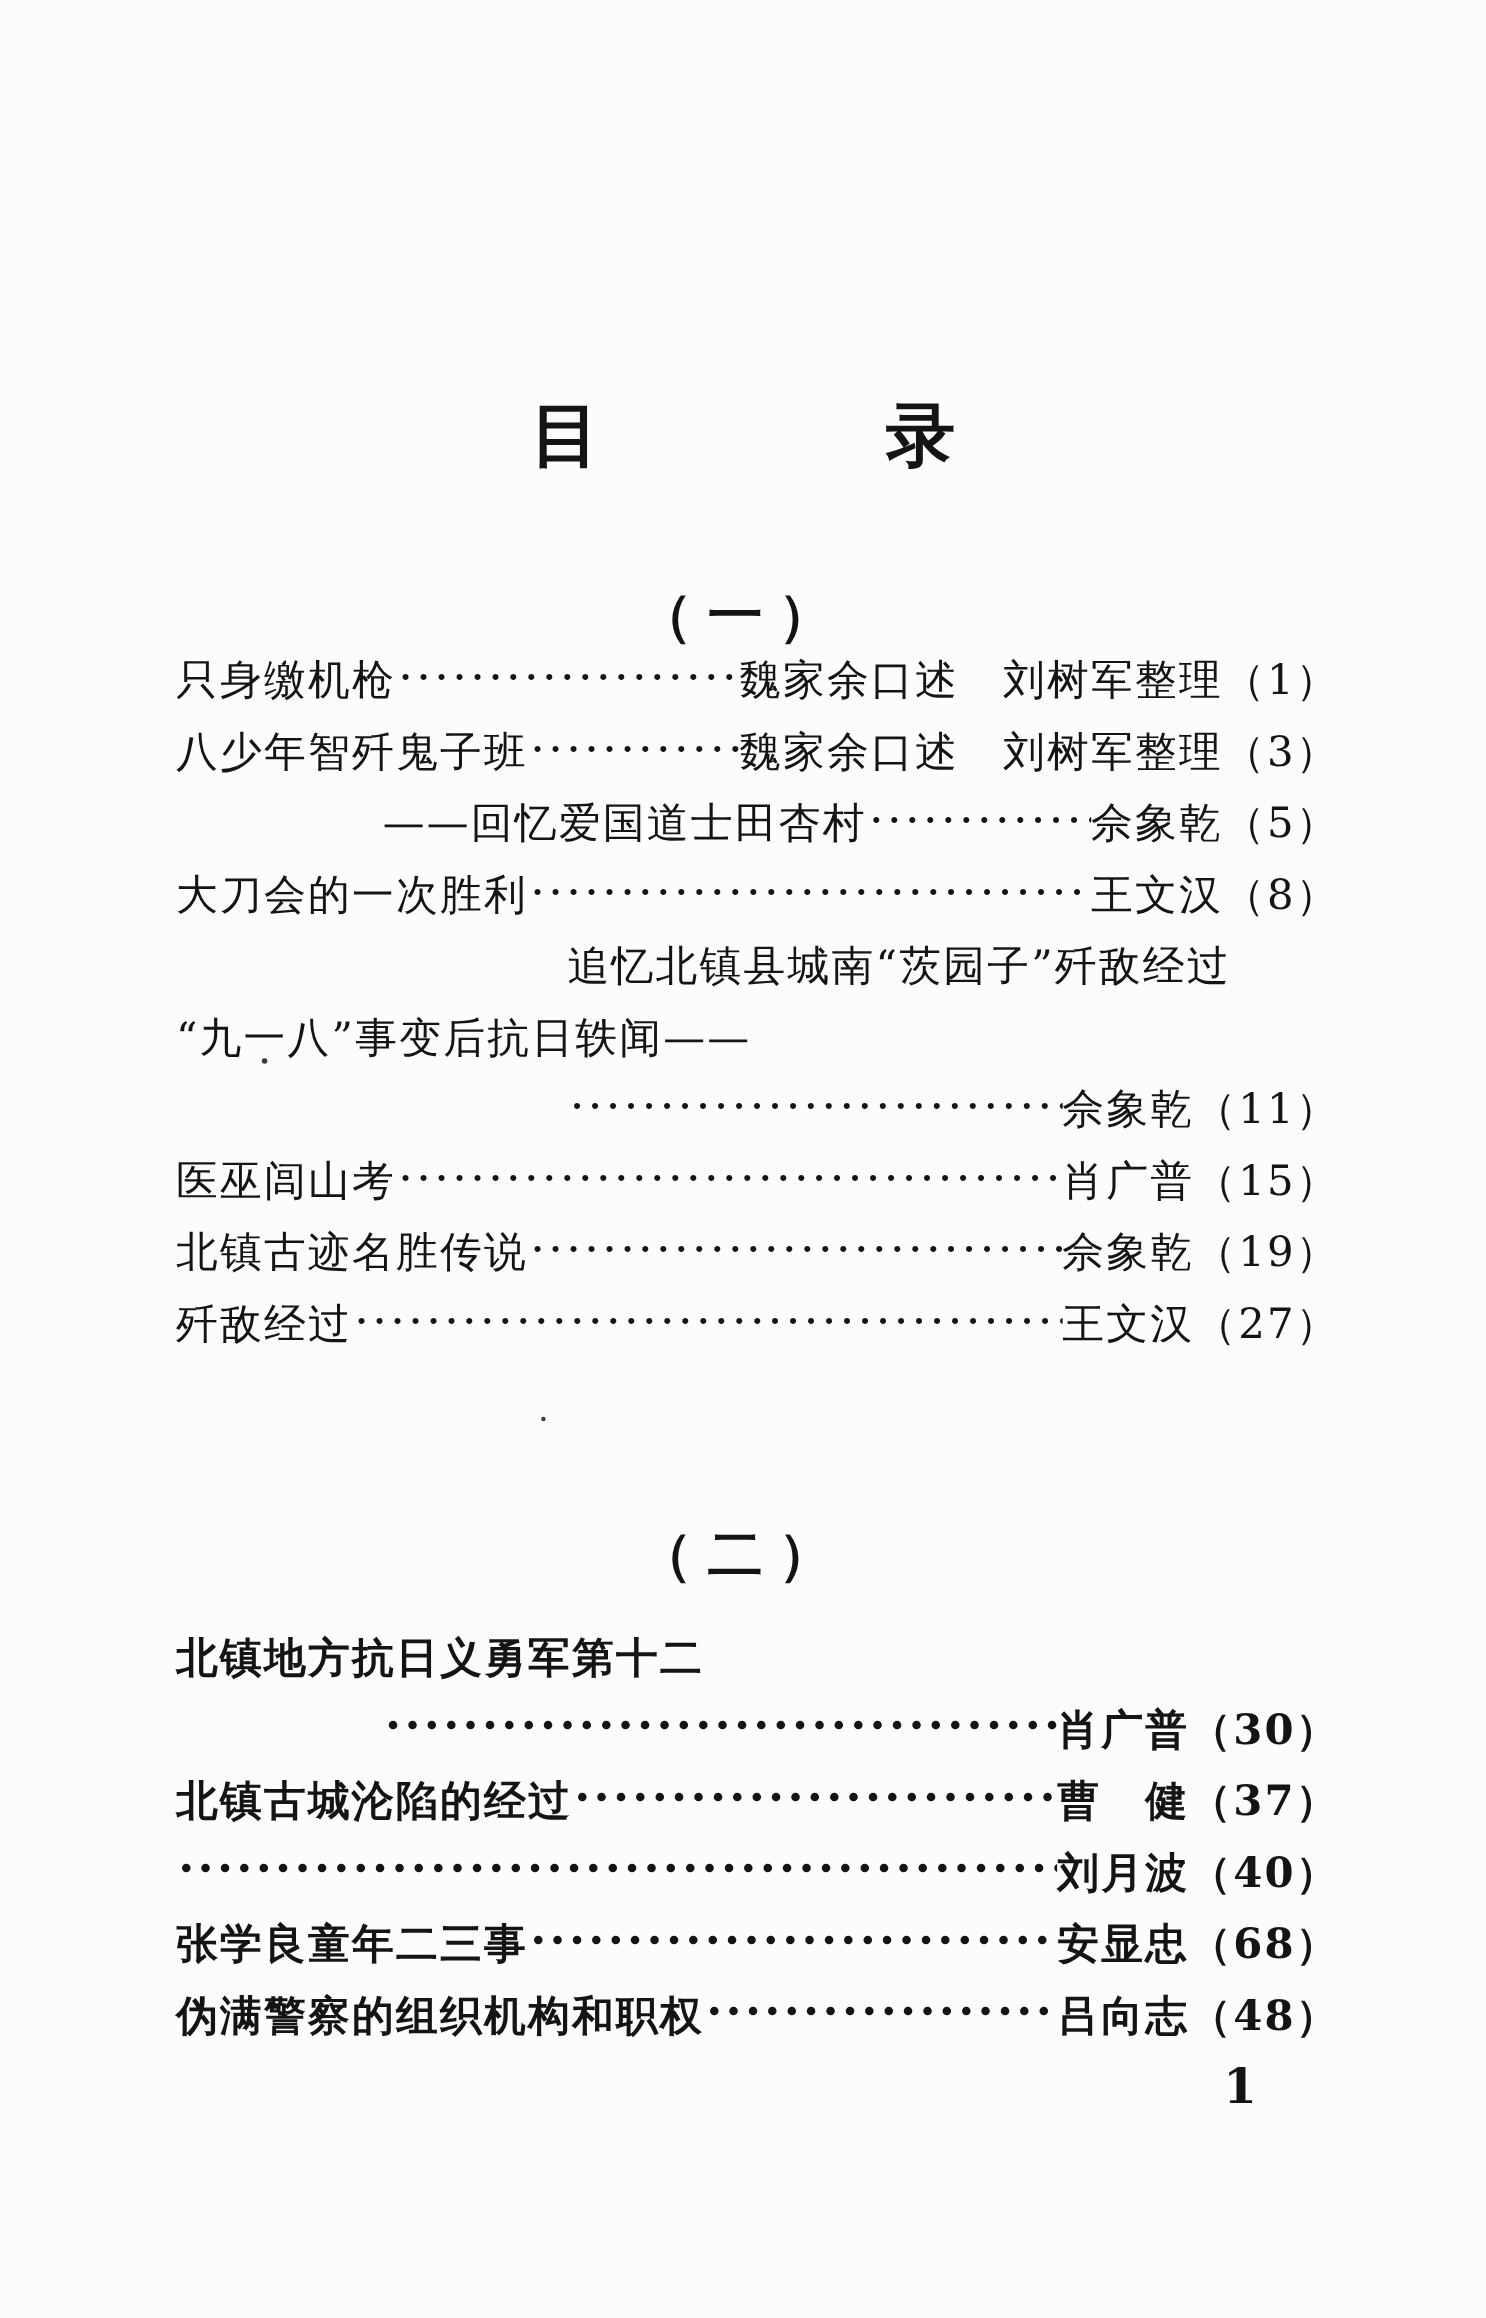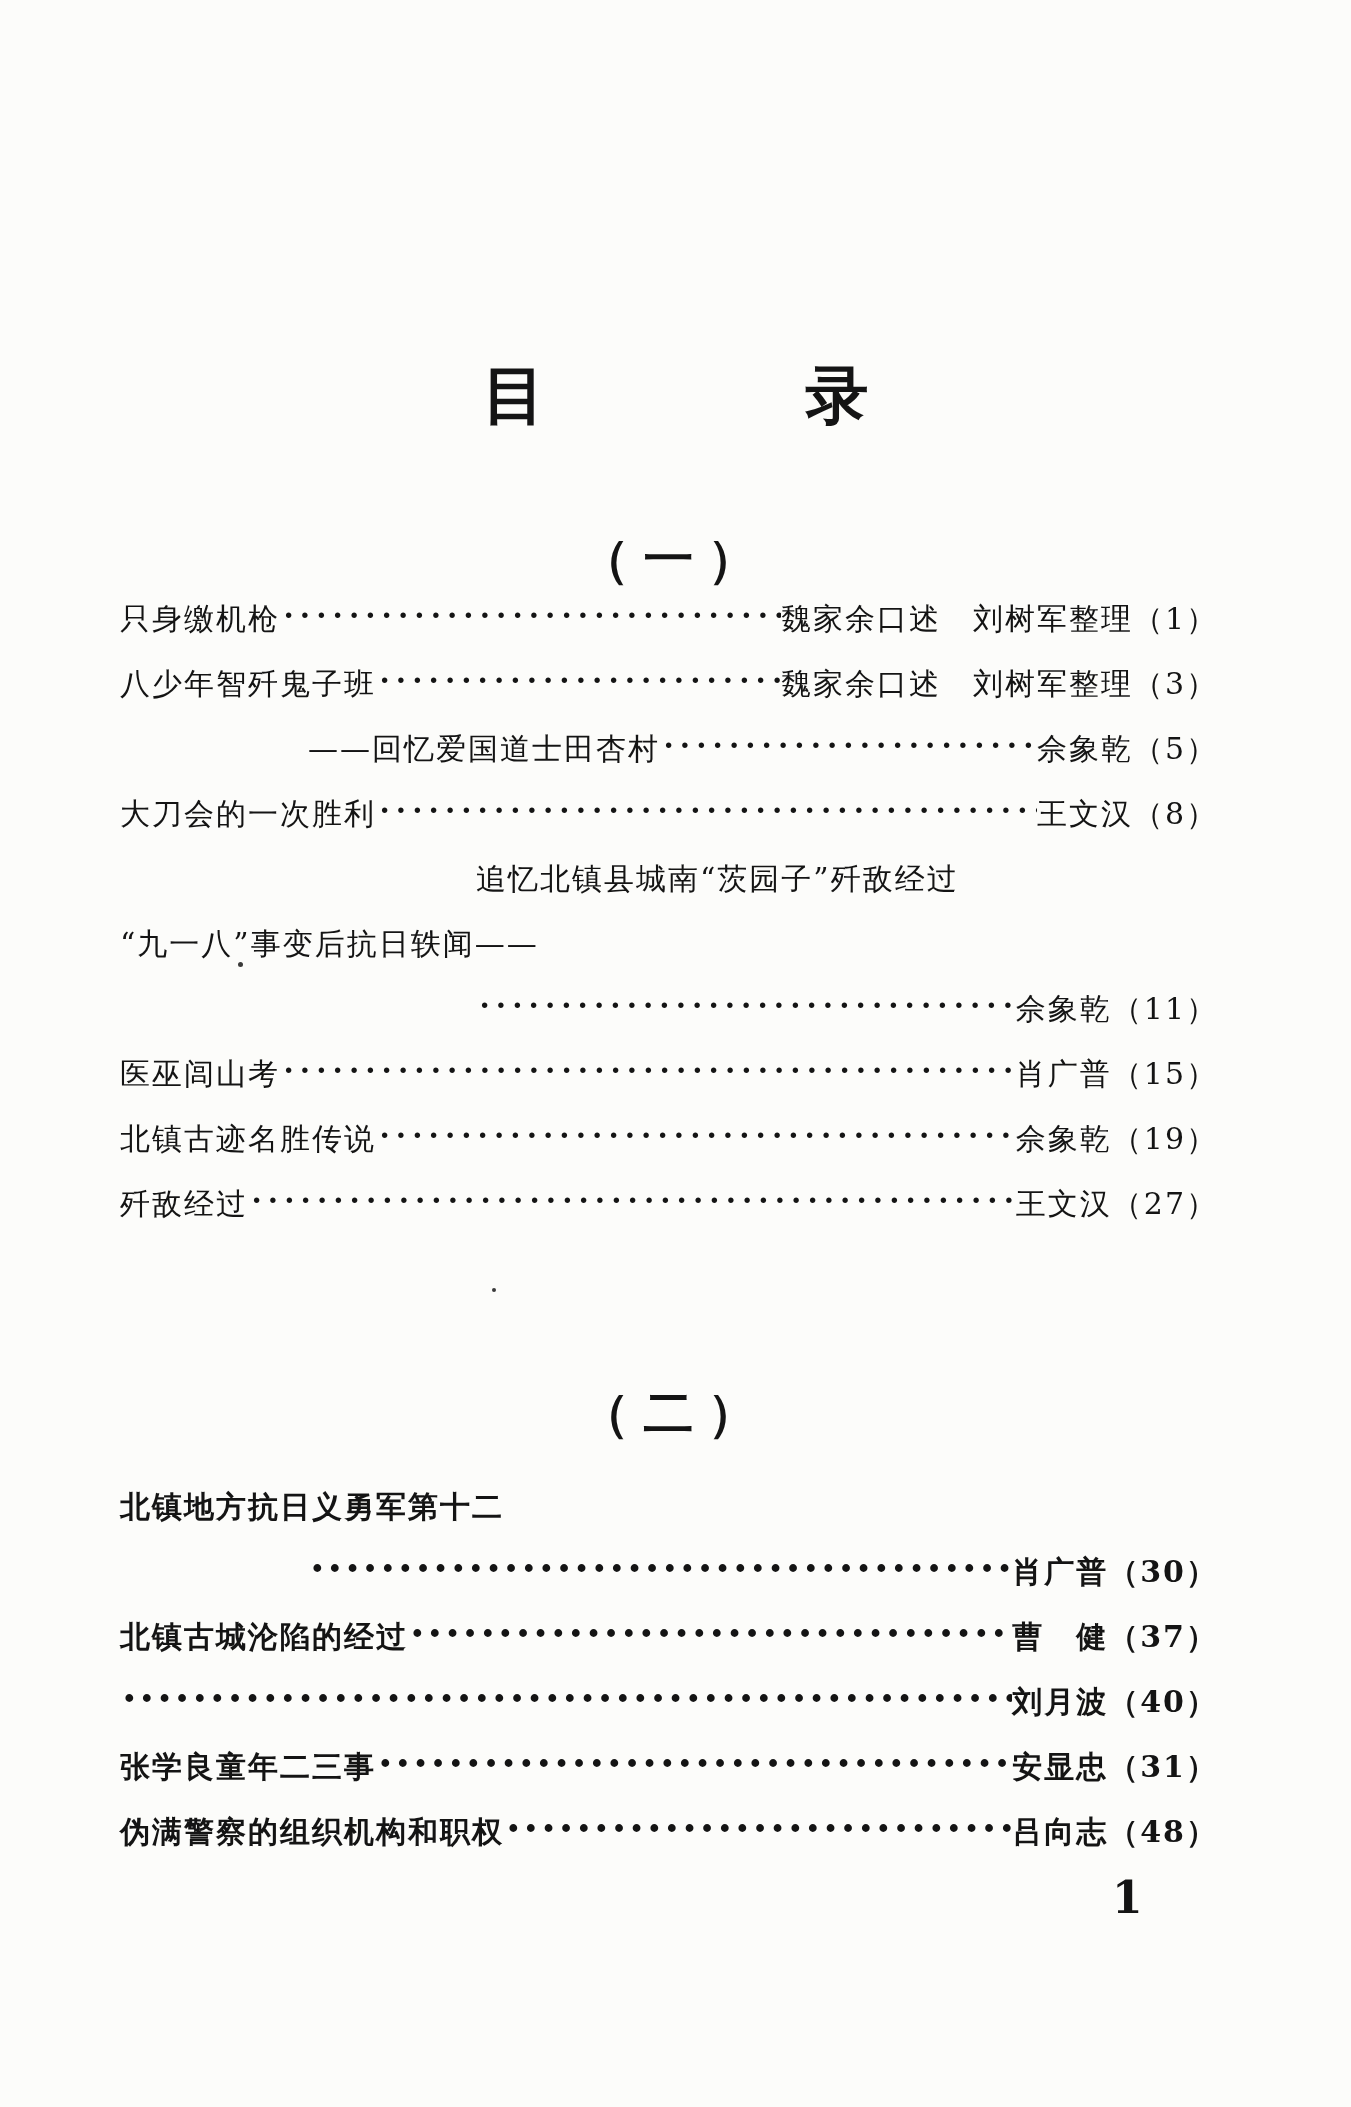--- a/index.html
+++ b/index.html
@@ -26,23 +26,24 @@
   .sh1 { top:492px; }
   .sh2 { top:1346px; }
   .entries {
     position:absolute; left:120px; right:133px;
   }
   .entries1 { top:586px; }
   .entries2 { top:1474px;font-weight:bold; }
   .row {
     display:flex; align-items:flex-end;
     height:65px;
-    font-size:30px; line-height:65px;
+    font-size:38px; line-height:65px;
     letter-spacing:2px;
     white-space:nowrap;
+    margin-left:40px;
   }
   .ind1 { padding-left:188px; }
   .ind2 { padding-left:356px; }
   .t { flex:0 0 auto; }
   .leader {
     flex:1 1 auto;
     overflow:hidden;
     min-width:14px;
     height:65px;
     position:relative;
@@ -151,21 +152,21 @@
     </div>
     <div class="row">
       <span class="leader"></span>
       <span class="author">刘月波</span>
       <span class="pg">（40）</span>
     </div>
     <div class="row">
       <span class="t">张学良童年二三事</span>
       <span class="leader"></span>
       <span class="author">安显忠</span>
-      <span class="pg">（31）</span>
+      <span class="pg">（68）</span>
     </div>
     <div class="row">
       <span class="t">伪满警察的组织机构和职权</span>
       <span class="leader"></span>
       <span class="author">吕向志</span>
       <span class="pg">（48）</span>
     </div>
   </div>
 
   <div class="page-number">1</div>

